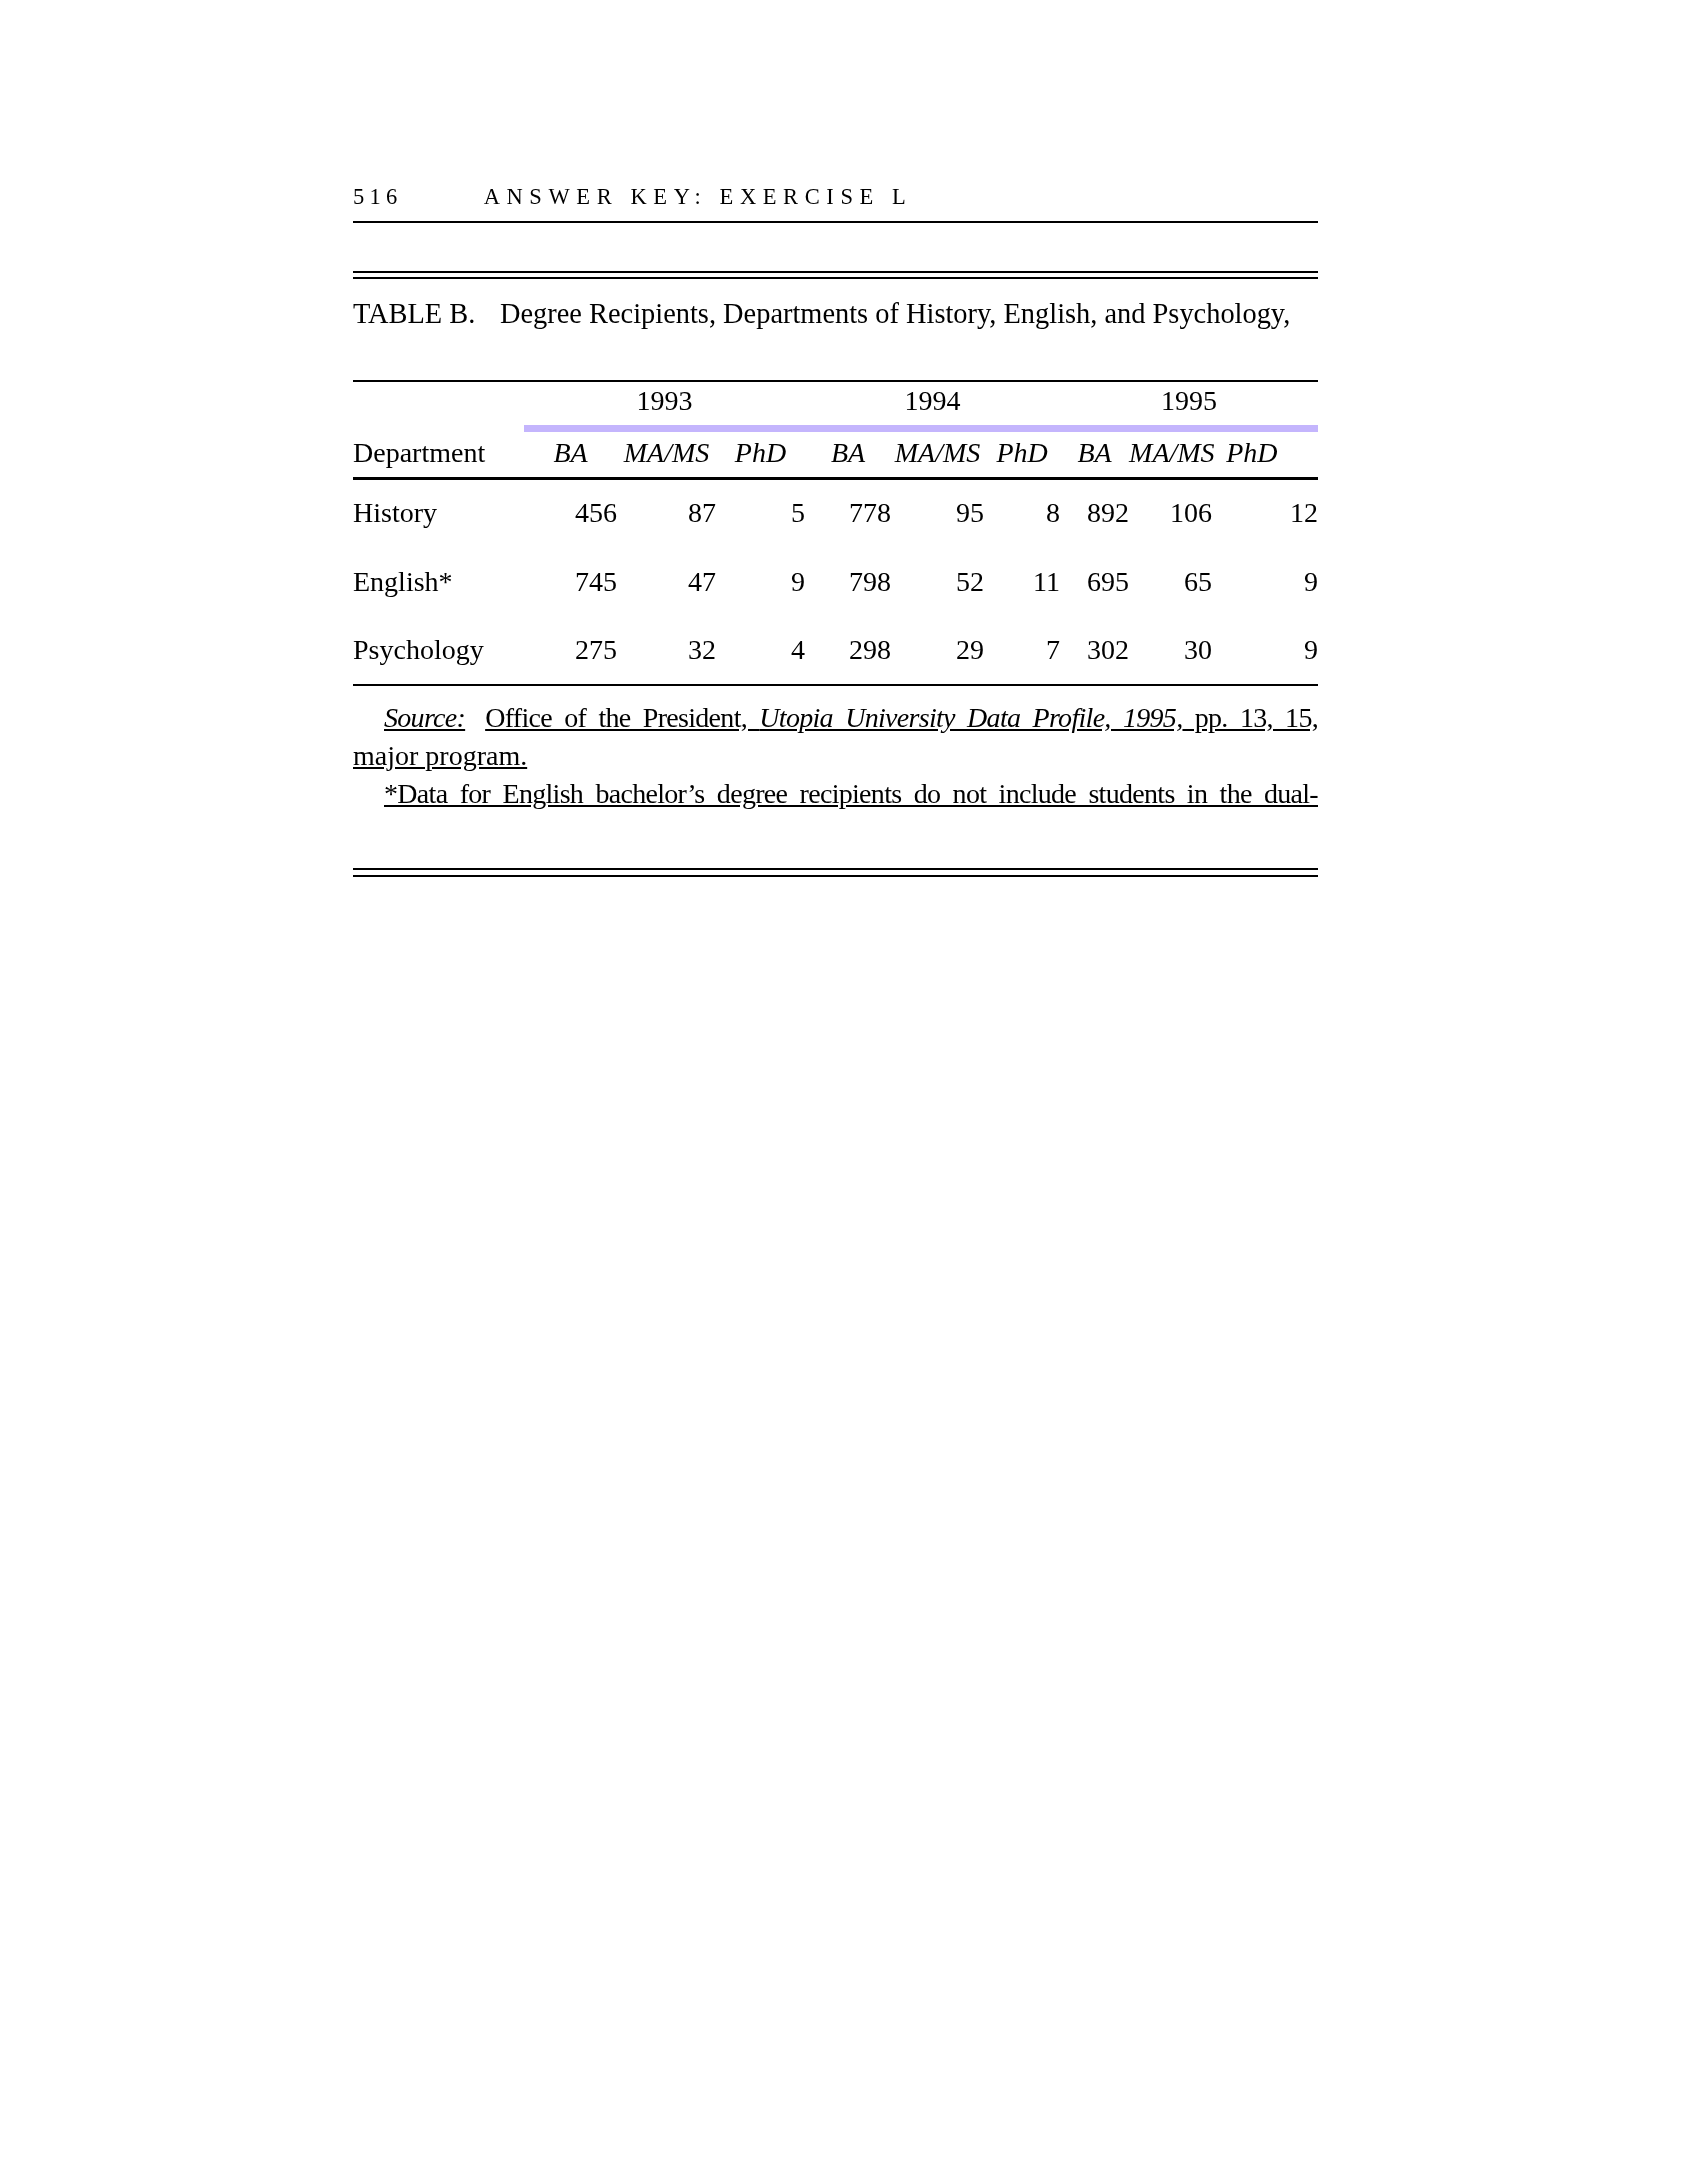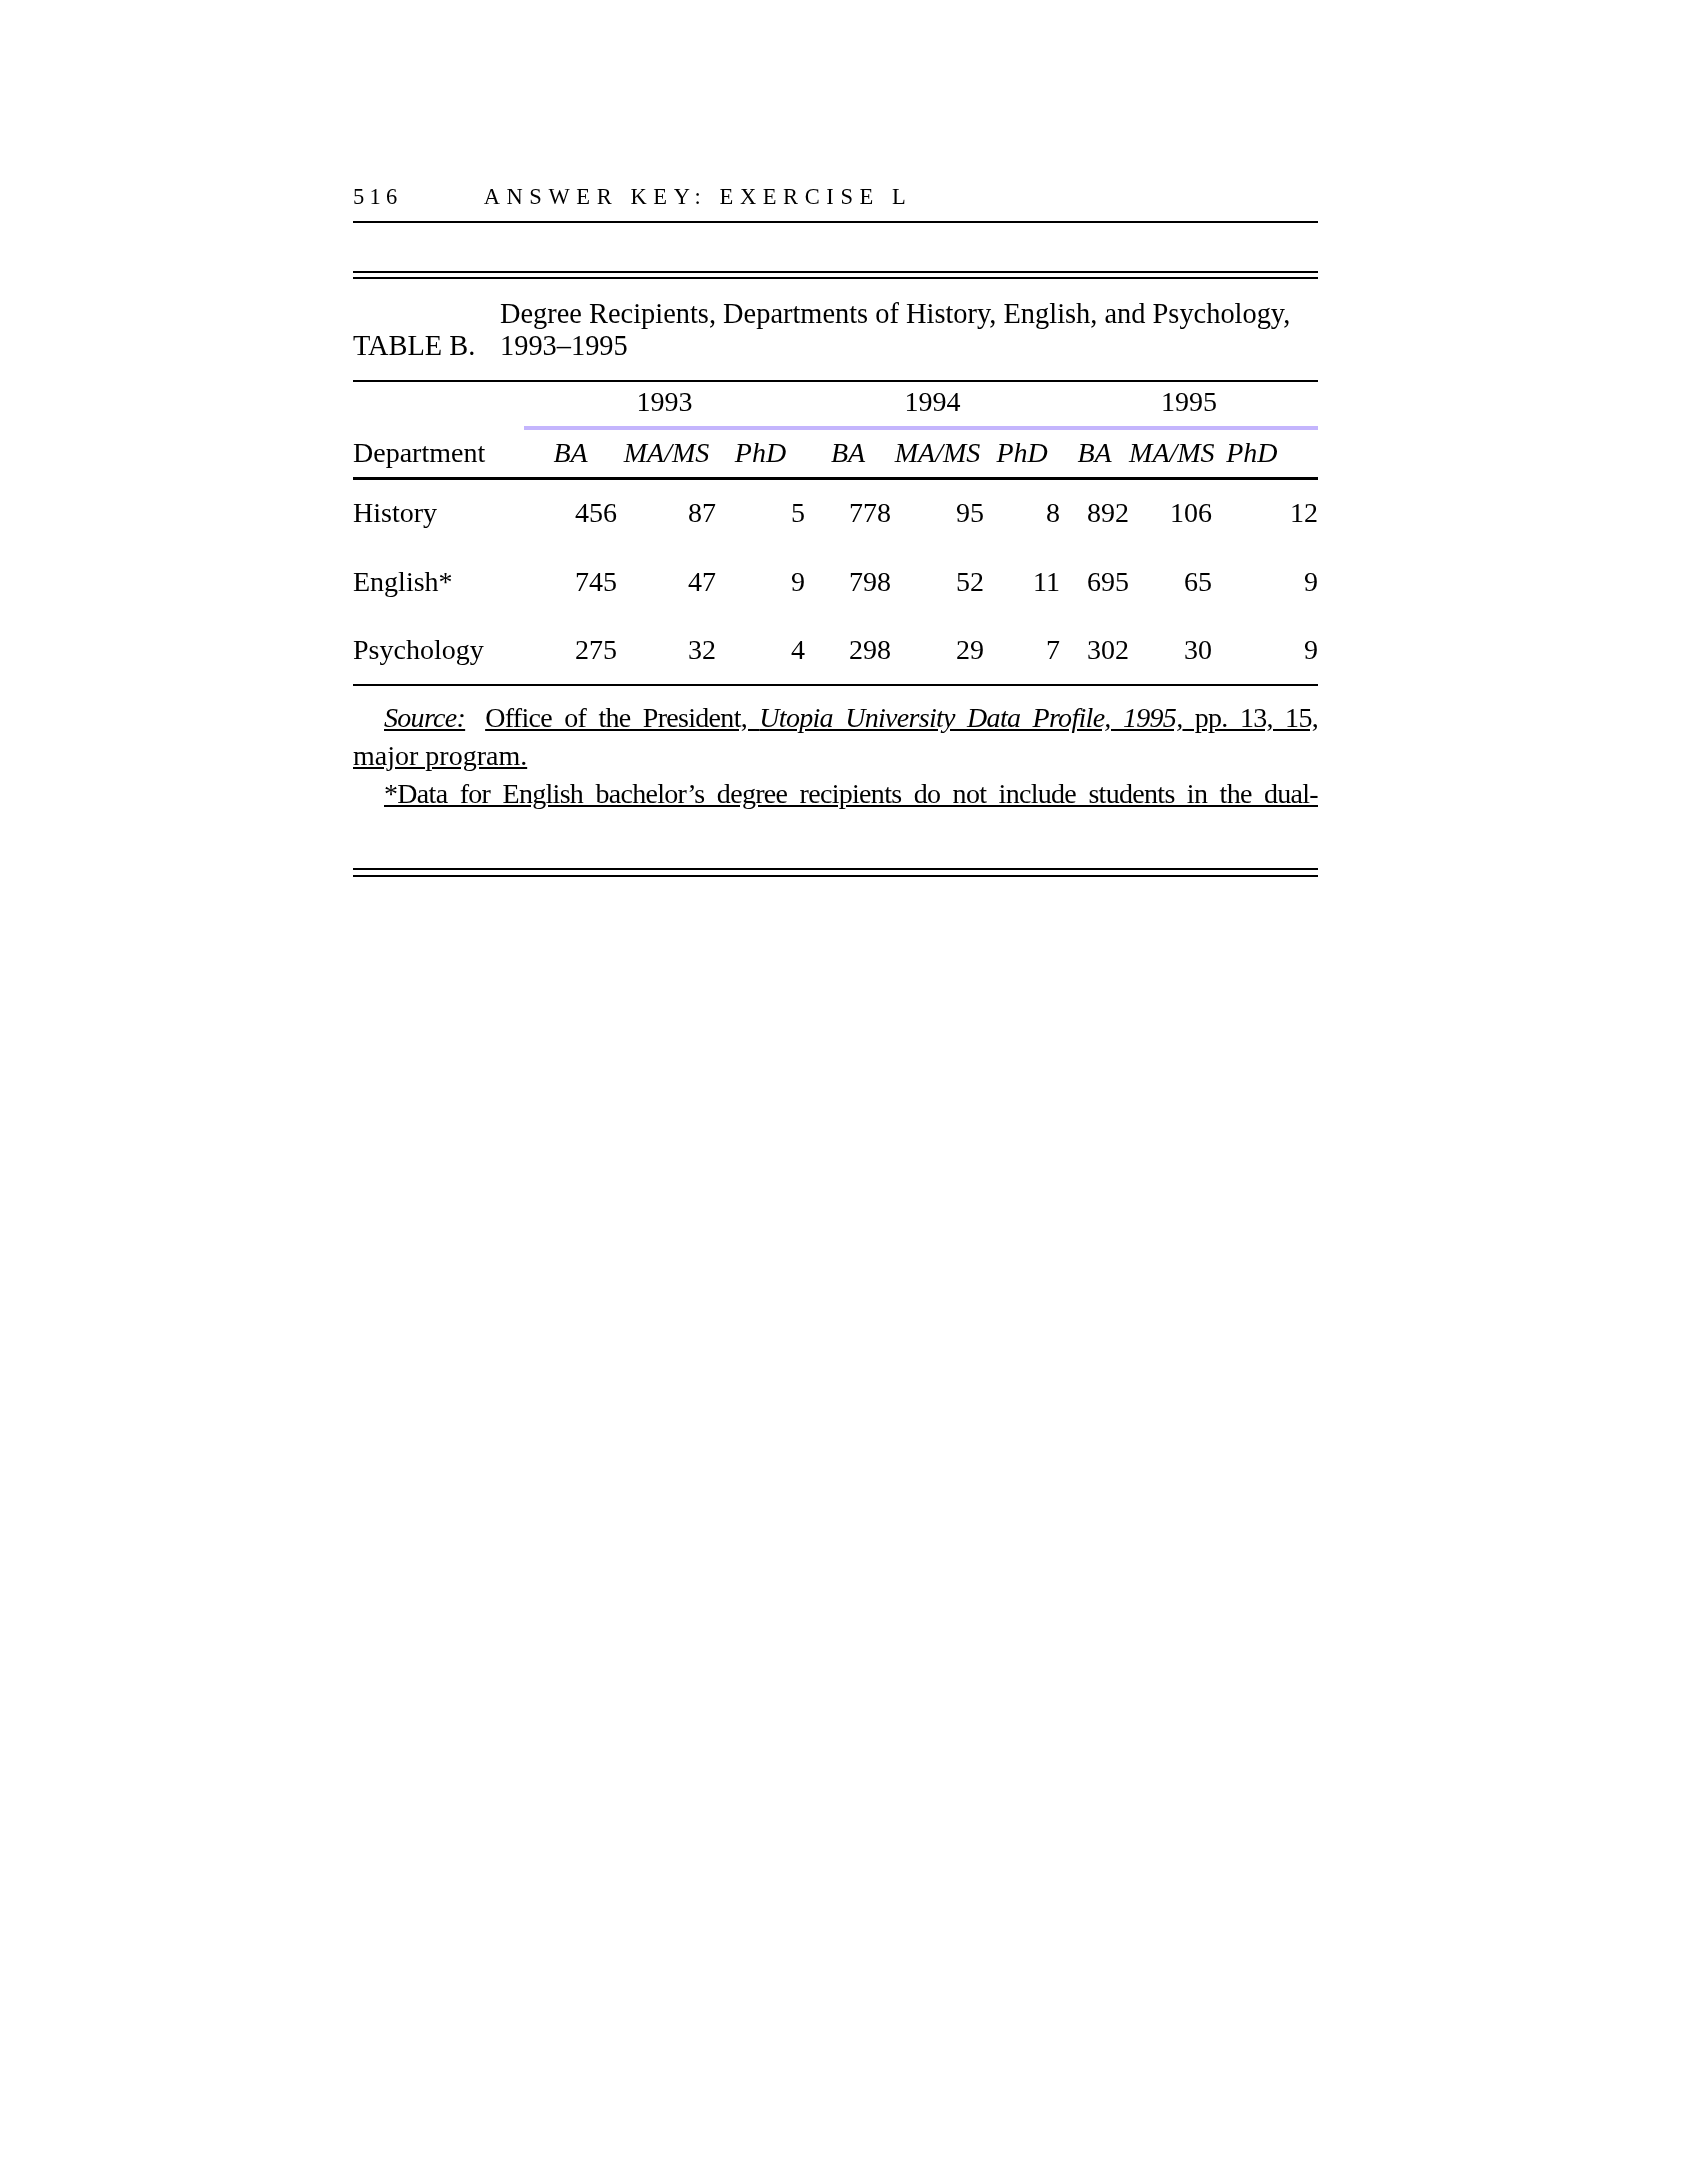--- a/index.html
+++ b/index.html
@@ -48,21 +48,21 @@
 
   
   table.data{
     position:absolute;top:382px;left:0;
     width:965px;border-collapse:collapse;table-layout:fixed;
     font-size:28px;
   }
   table.data td{padding:0;}
   tr.years{height:46px;}
   tr.years td{vertical-align:bottom;padding-bottom:8px;text-align:center;}
-  tr.years td.yr{border-bottom:4px solid #c4b5fd;margin-top:28px;}
+  tr.years td.yr{border-bottom:7px solid #c4b5fd;margin-top:28px;}
   tr.heads{height:50px;}
   tr.heads td{vertical-align:bottom;padding-bottom:8px;border-bottom:3.3px solid #000;}
   tr.heads td.deg{font-style:italic;text-align:center;}
   tr.heads td.deg.last{padding-right:26.5px;}
   tr.datarow{height:69px;}
   tr.datarow td{vertical-align:middle;}
   tr.datarow.lastrow td{border-bottom:2px solid #000;}
   td.dept{text-align:left;}
   td.num{text-align:right;padding-right:17px;}
 
@@ -89,21 +89,20 @@
     <div class="running-head">
       <span class="pageno">516</span><span class="rh-title">ANSWER KEY: EXERCISE L</span>
     </div>
 
     <div class="rule-double-top"></div>
 
     <div class="tbl-title">
       <span class="tbl-label">TABLE B.</span>
       <span class="tbl-title-text">
         <span>Degree Recipients, Departments of History, English, and Psychology,</span>
-        <span>1993–1995</span>
       </span>
     </div>
 
     <div class="rule title-rule"></div>
 
     <table class="data">
       <colgroup>
         <col style="width:171px">
         <col style="width:93px">
           <col style="width:99px">

